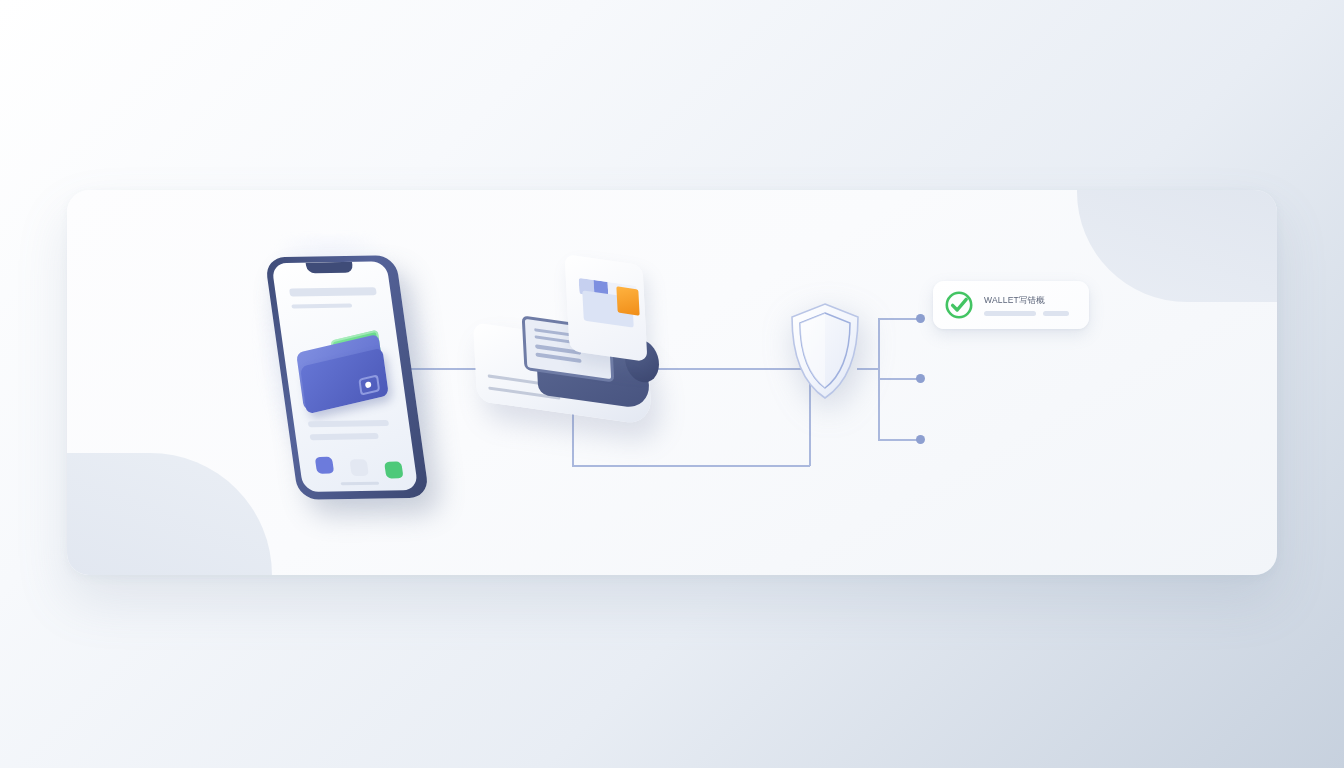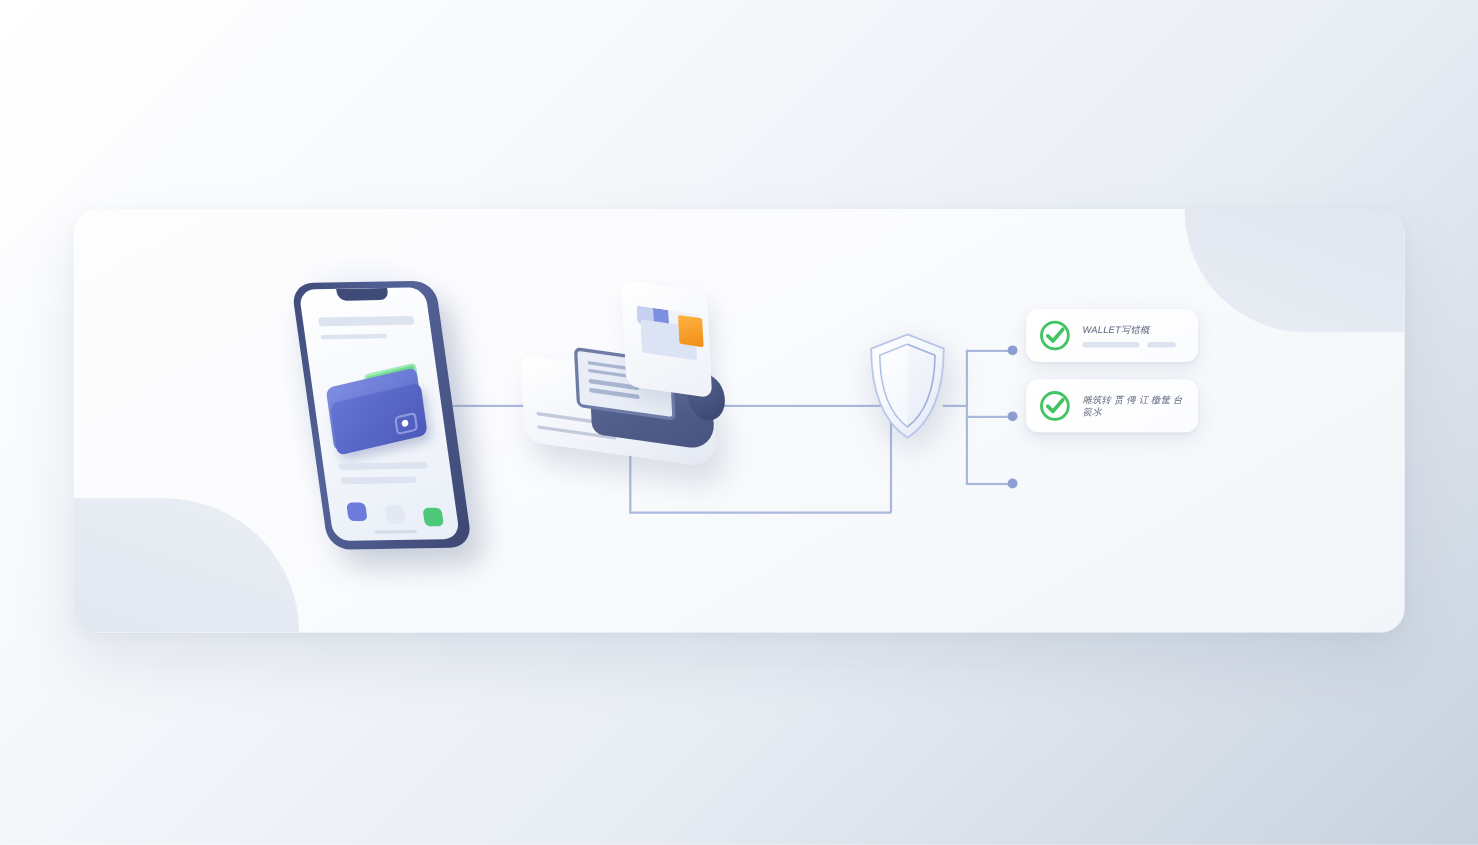--- a/index.html
+++ b/index.html
@@ -41,21 +41,21 @@
     position: absolute;
     left: 0;
     bottom: 0;
     width: 205px;
     height: 122px;
     background: linear-gradient(20deg, #dfe5ef 0%, #e8edf4 100%);
     border-top-right-radius: 122px;
     opacity: .9;
   }
 
-  .stage { position: absolute; inset: 0; font-style: italic; }
+  .stage { position: absolute; inset: 0; }
 
   
   .wire {
     position: absolute;
     background: #aab8dd;
   }
   .wire.h { height: 1.6px; }
   .wire.v { width: 1.6px; }
   .dot {
     position: absolute;
@@ -415,27 +415,18 @@
         </svg>
         <div class="card-text">
           <div class="card-title">WALLET写错概</div>
           <div class="skel-row">
             <span class="skel" style="width:52px;"></span>
             <span class="skel" style="width:26px;"></span>
           </div>
         </div>
       </div>
 
-      <div class="card">
-        <svg class="card-icon" viewBox="0 0 30 30">
-          <circle cx="15" cy="15" r="12.2" fill="none" stroke="#43c463" stroke-width="2.6"></circle>
-          <path d="M8.6 15.4 L13.2 20 L22.2 9.4" fill="none" stroke="#43c463" stroke-width="3.4" stroke-linecap="round" stroke-linejoin="round"></path>
-        </svg>
-        <div class="card-text">
-          <div class="card-title">雕筑转 贳 俜 讧 檄筐 台篌氺</div>
-        </div>
-      </div>
 
 
     </div>
 
   </div>
 </div>
 
 </body></html>

